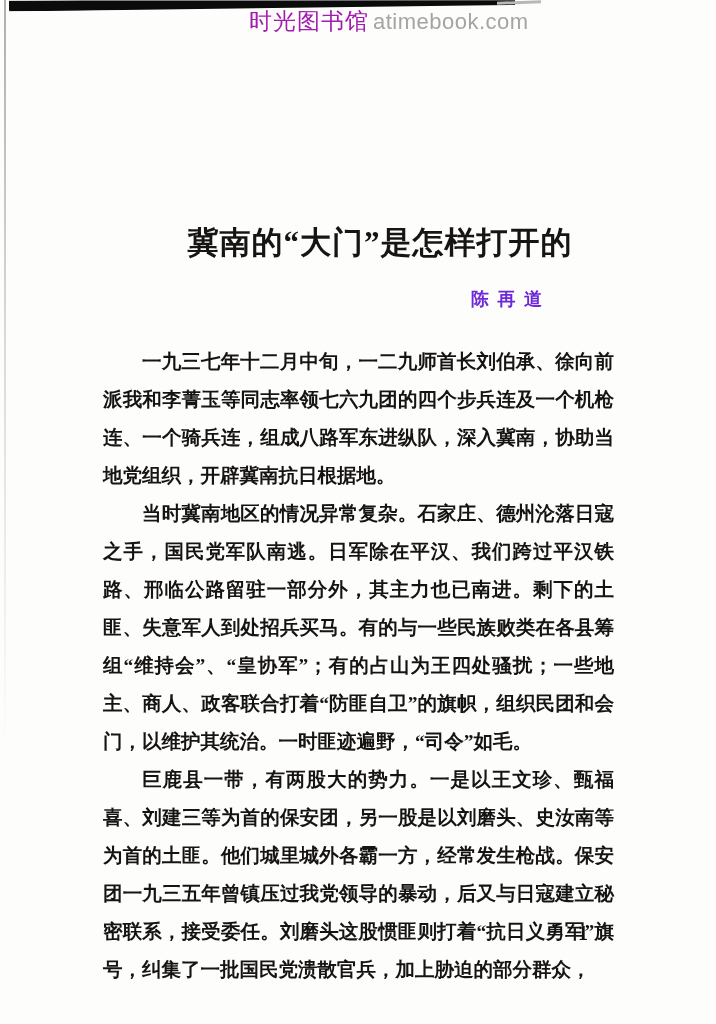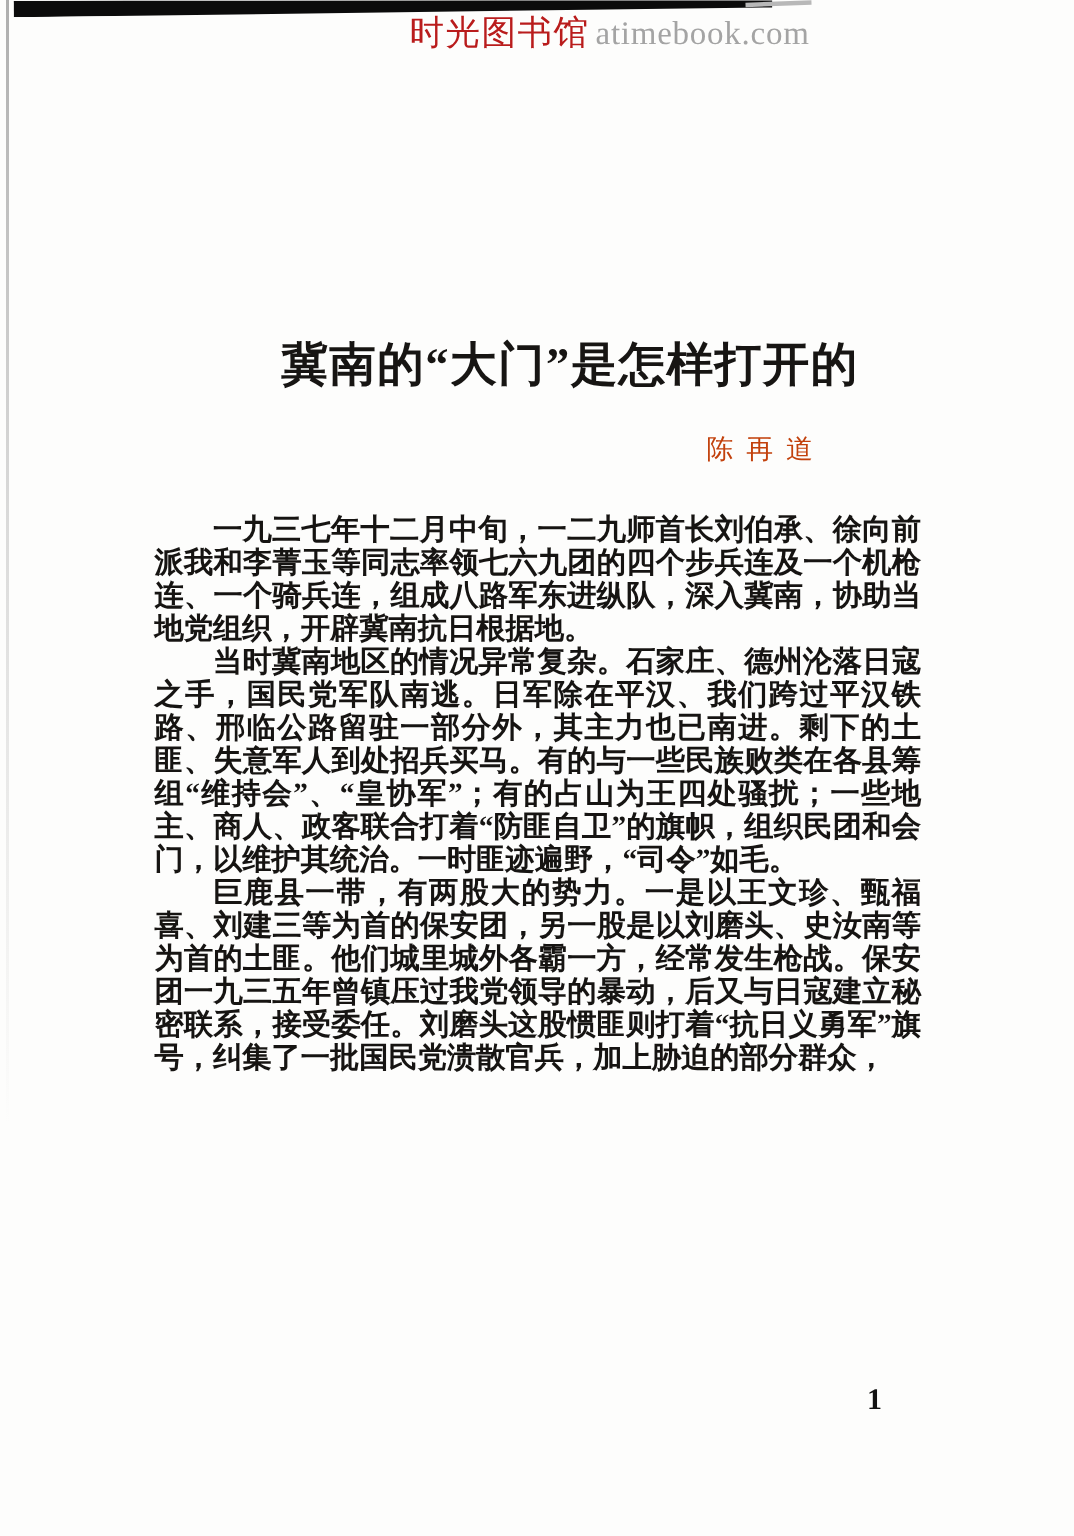--- a/index.html
+++ b/index.html
@@ -52,25 +52,24 @@
     position: absolute;
     left: 249px;
     top: 6px;
     white-space: nowrap;
     color: #a9a9a9;
   }
   .wm-cjk {
     font-family: "DejaVu Sans", sans-serif;
     font-size: 23px;
     letter-spacing: 1px;
-    color: #b91c1c;
-    margin-left: 24px;
+    color: #a21caf;
   }
   .wm-latin {
-    font-family: Liberation Serif, serif;
+    font-family: Liberation Sans, sans-serif;
     font-size: 22px;
     letter-spacing: 0.5px;
     color: #a4a4a4;
   }
   .title {
     position: absolute;
     left: 0;
     top: 222px;
     width: 716px;
     margin: 0;
@@ -79,32 +78,32 @@
     font-size: 31px;
     font-weight: 700;
     letter-spacing: 1px;
     color: #171513;
   }
   .author {
     position: absolute;
     left: 471px;
     top: 287px;
     font-size: 18px;
-    font-weight: 400;
+    font-weight: 700;
     letter-spacing: 2px;
-    color: #c2410c;
+    color: #6d28d9;
     white-space: pre;
   }
   .body-text {
     position: absolute;
     left: 103px;
     top: 343px;
     width: 511px;
     font-size: 19.5px;
-    line-height: 22px;
+    line-height: 38px;
     text-align: justify;
     font-weight: 600;
     color: #161412;
   }
   .body-text p {
     margin: 0;
     text-indent: 2em;
   }
   .page-number {
     position: absolute;

